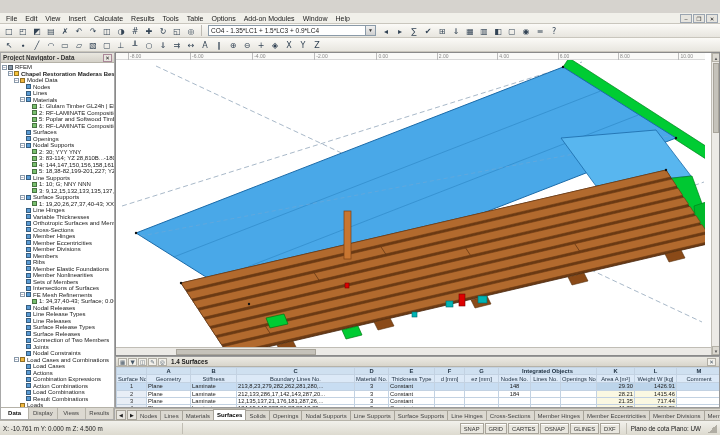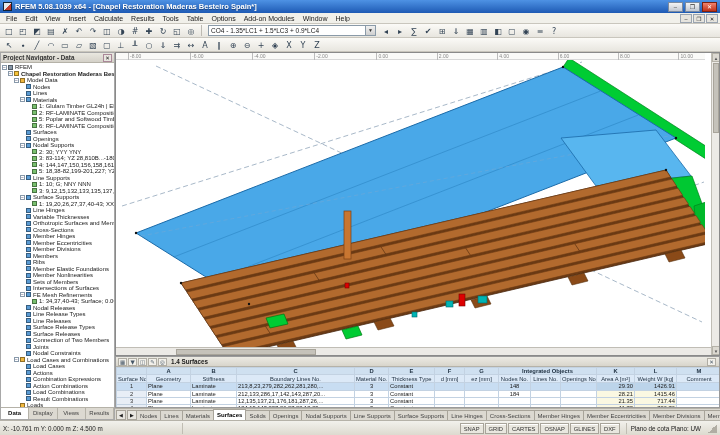--- a/index.html
+++ b/index.html
@@ -90,30 +90,20 @@
   .sb-spacer{flex:1;}
   .sb-toggle{font-size:5.8px;padding:0 3px;height:11px;line-height:10px;border:1px solid #a8a49a;background:#e9e7df;margin-left:1px;color:#333;box-shadow:inset 0 1px 0 #fff;}
   .sb-right{font-size:6.3px;margin-left:6px;padding:0 4px;border-left:1px solid #c0bdb3;height:11px;line-height:11px;white-space:nowrap;}
   .grip{width:9px;height:9px;margin-left:3px;background:linear-gradient(135deg,transparent 50%,#b0ada3 50%);flex:none;}
 </style>
 </head>
 <body>
 
 <div id="app">
 
-  <div class="titlebar">
-    <span class="appicon"></span>
-    <span class="title-text">RFEM 5.08.1039 x64 - [Chapel Restoration Maderas Besteiro Spain*]</span>
-    <span style="display:flex;">
-
-    <span class="win-btn">‒</span>
-        <span class="win-btn">❐</span>
-        <span class="win-btn close">✕</span>
-      </span>
-  </div>
 
   <div class="menubar">
     <span class="menu-items">
 
     <span class="menu-item">File</span>
         <span class="menu-item">Edit</span>
         <span class="menu-item">View</span>
         <span class="menu-item">Insert</span>
         <span class="menu-item">Calculate</span>
         <span class="menu-item">Results</span>

